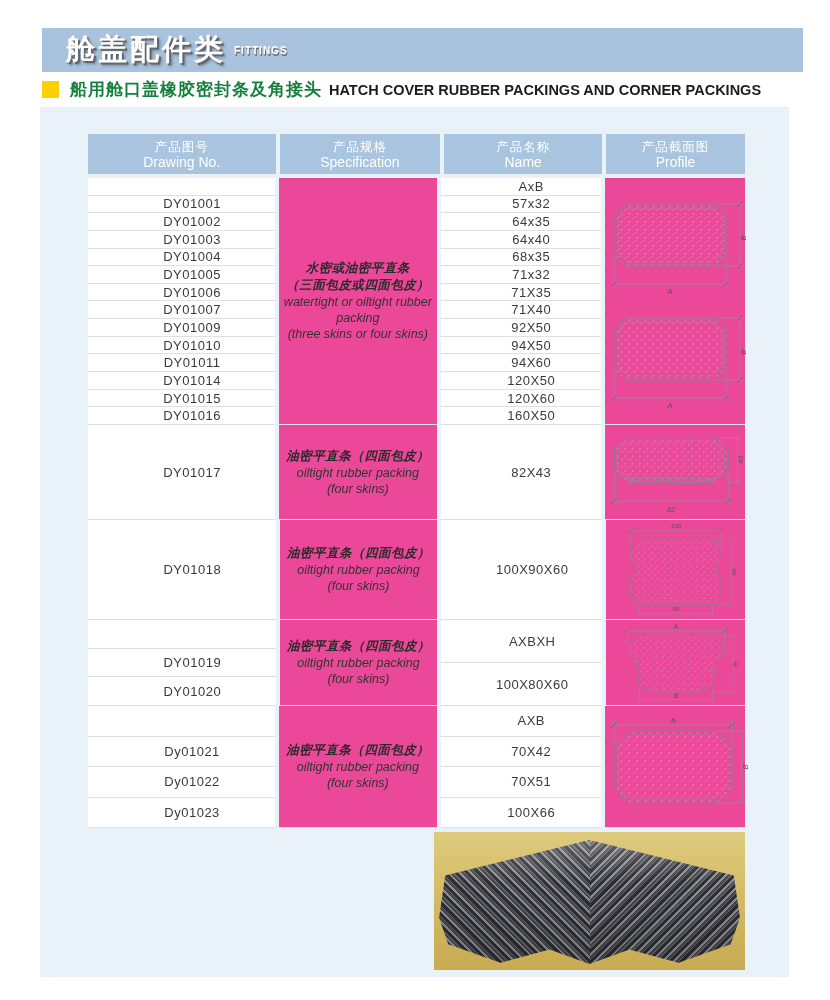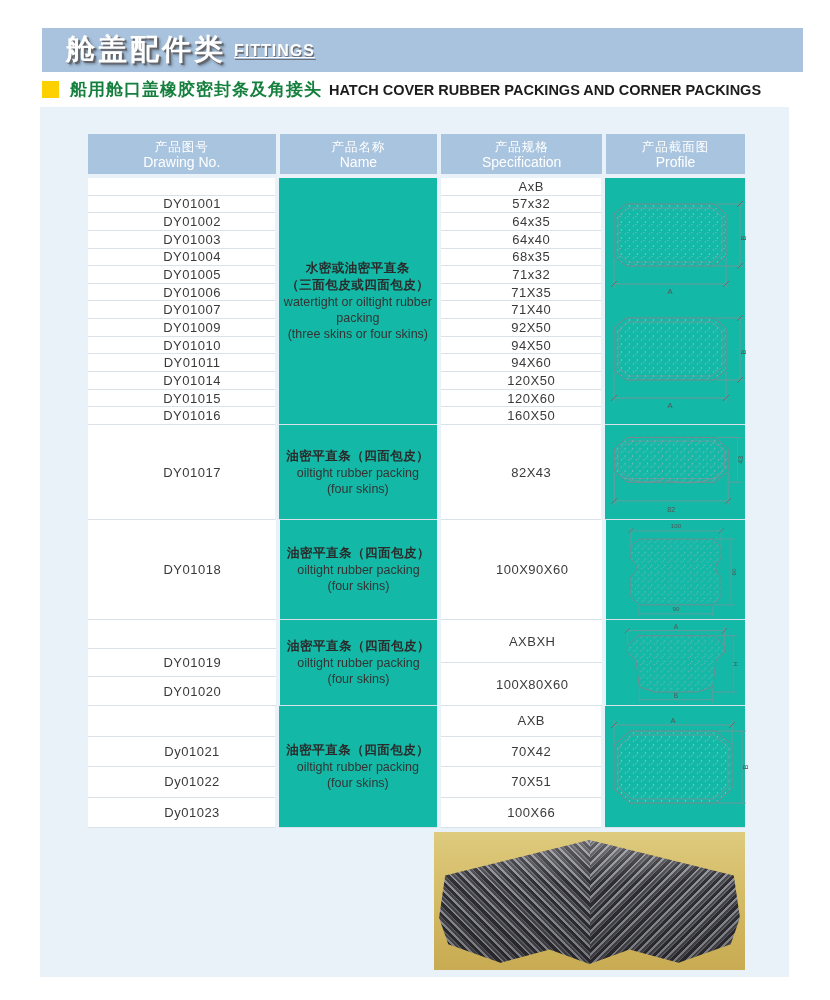--- a/index.html
+++ b/index.html
@@ -4,22 +4,22 @@
 <style>
   * { margin:0; padding:0; box-sizing:border-box; }
   body { background:#fff; font-family:"Liberation Sans","DejaVu Sans",sans-serif; }
   .page { position:relative; width:830px; height:1000px; background:#ffffff; overflow:hidden; }
 
   
   .banner { position:absolute; left:42px; top:28px; width:761px; height:44px;
             background:#a9c3de; display:flex; align-items:center; padding-left:24px; }
   .banner .zh { font-size:29px; font-weight:700; color:#ffffff; letter-spacing:3px;
                 text-shadow:2px 2px 0 #63676d, 3px 3px 3px rgba(0,0,0,.35); }
-  .banner .en { font-size:16px; font-weight:700; color:#ffffff; margin-left:8px; margin-top:1px;
-                letter-spacing:1px; text-shadow:1px 2px 0 #6d7177;text-decoration:underline; }
+  .banner .en { font-size:10px; font-weight:700; color:#ffffff; margin-left:8px; margin-top:1px;
+                letter-spacing:1px; text-shadow:1px 2px 0 #6d7177; }
 
   
   .section { position:absolute; left:42px; top:78px; display:flex; align-items:center; }
   .bullet { width:17px; height:17px; background:#fdd000; margin-right:11px; }
   .section .zh { font-size:17px; font-weight:700; color:#15803d; letter-spacing:1px; }
   .section .en { font-size:14.5px; font-weight:700; color:#1c1c1c; margin-left:7px; letter-spacing:0; }
 
   
   .panel { position:absolute; left:40px; top:107px; width:749px; height:870px; background:#e9f1f9; }
 
@@ -32,22 +32,22 @@
   .thead { height:40px; margin-bottom:4px; }
   .thcell { background:#a9c4df; color:#ffffff; display:flex; flex-direction:column;
             align-items:center; justify-content:center; height:40px; }
   .thcell .hzh { font-size:12.5px; line-height:15px; letter-spacing:1px; }
   .thcell .hen { font-size:14px; line-height:14px; }
 
   .colstack { display:flex; flex-direction:column; background:#fff; }
   .subrow { flex:1; display:flex; align-items:center; justify-content:center;
             border-bottom:1px solid #dbe1e8; background:#fff;
             font-size:13px; color:#3a3a3a; letter-spacing:.5px;padding-left:21px; }
-  .merged { background:#14b8a6; border-bottom:1px solid #dbe1e8; display:flex;
-            flex-direction:column; align-items:center; justify-content:center; text-align:center; }
+  .merged { background:#ec4899; border-bottom:1px solid #dbe1e8; display:flex;
+            flex-direction:column; align-items:center; justify-content:center; text-align:center;font-style:italic; }
   .nline-zh { font-size:12.5px; font-weight:700; color:#2a2a2a; line-height:17px; letter-spacing:.5px; }
   .nline-en { font-size:12.5px; color:#333; line-height:16px; }
 
   .g1 { height:247px; } .g2 { height:95px; } .g3 { height:100px; }
   .g4 { height:86px; } .g5 { height:122px; }
   .profcell { gap:10px; }
 
   
   .prof path.shape { fill:url(#stip); stroke:#7e858e; stroke-width:1; }
   .prof path.inner, .prof path.detail { fill:none; stroke:#8b919a; stroke-width:.7; }
@@ -96,27 +96,27 @@
 
   <div class="panel"></div>
 
   <div class="ptable">
 
     <div class="trow thead">
       <div class="thcell c1">
         <span class="hzh">产品图号</span>
         <span class="hen">Drawing No.</span>
       </div>
+      <div class="thcell c3">
+        <span class="hzh">产品规格</span>
+        <span class="hen">Specification</span>
+      </div>
       <div class="thcell c2">
         <span class="hzh">产品名称</span>
         <span class="hen">Name</span>
-      </div>
-      <div class="thcell c3">
-        <span class="hzh">产品规格</span>
-        <span class="hen">Specification</span>
       </div>
       <div class="thcell c4">
         <span class="hzh">产品截面图</span>
         <span class="hen">Profile</span>
       </div>
     </div>
 
     <div class="trow g1">
       <div class="colstack c1">
         <div class="subrow"></div>

